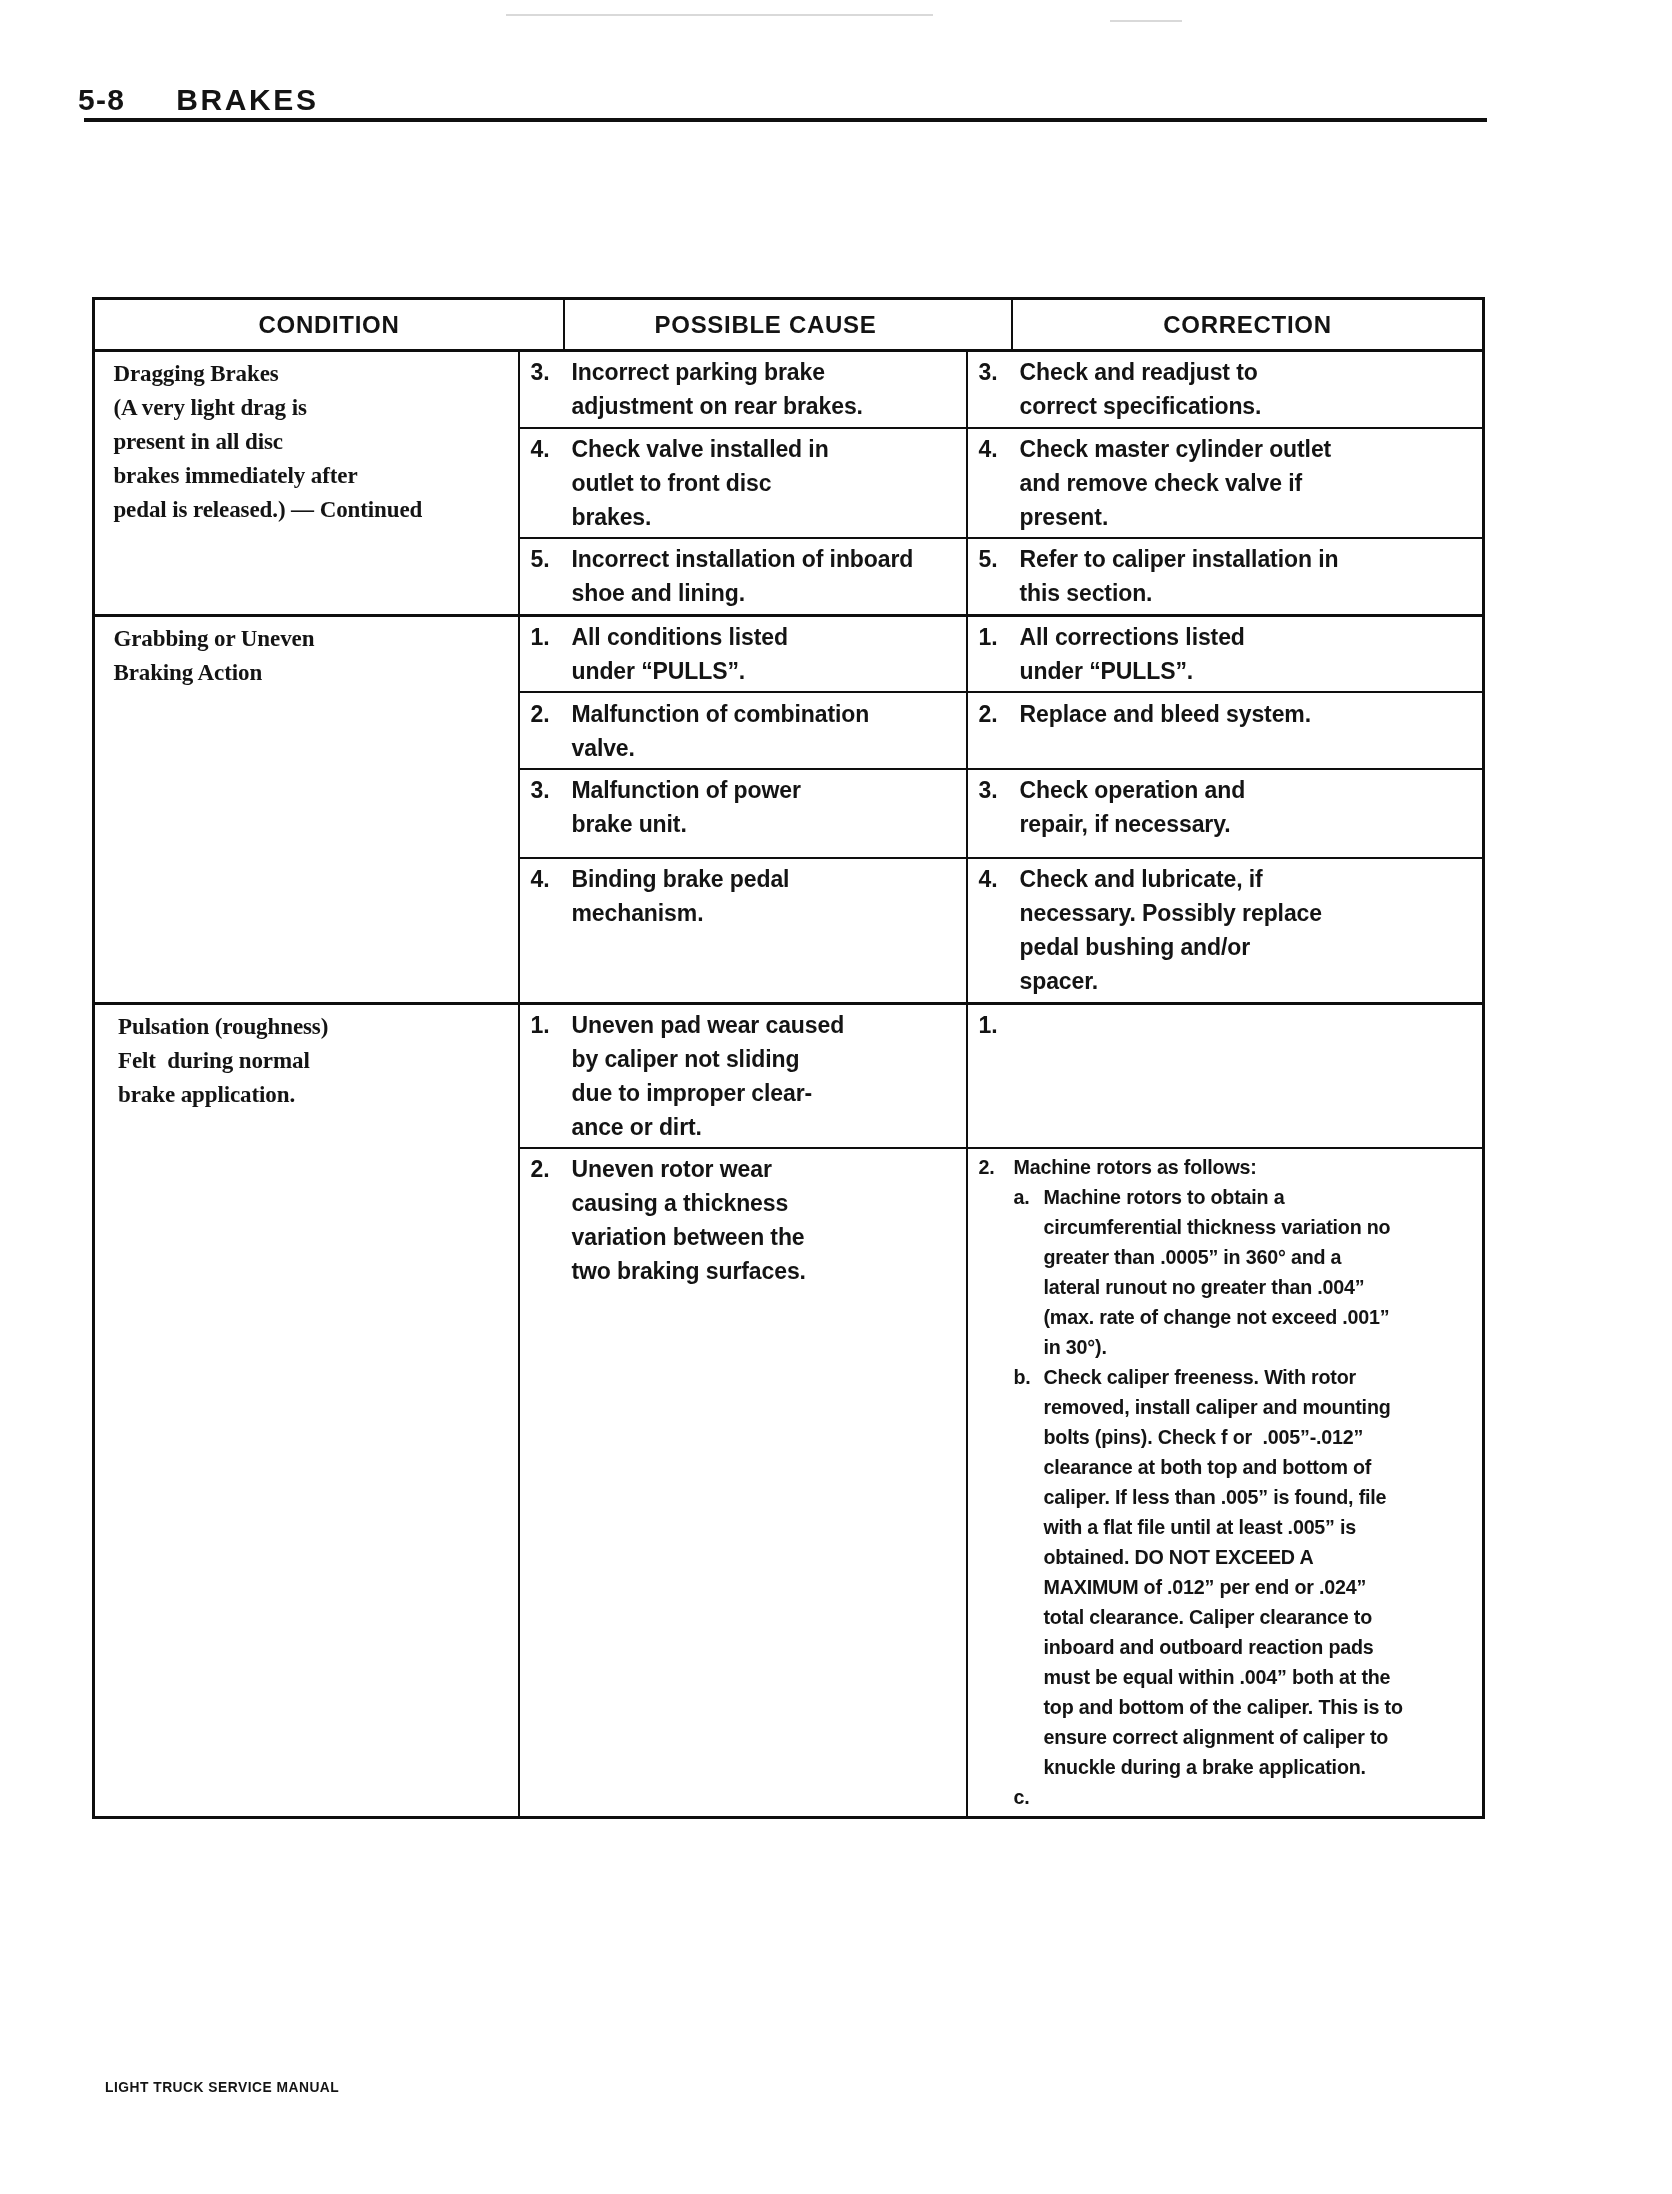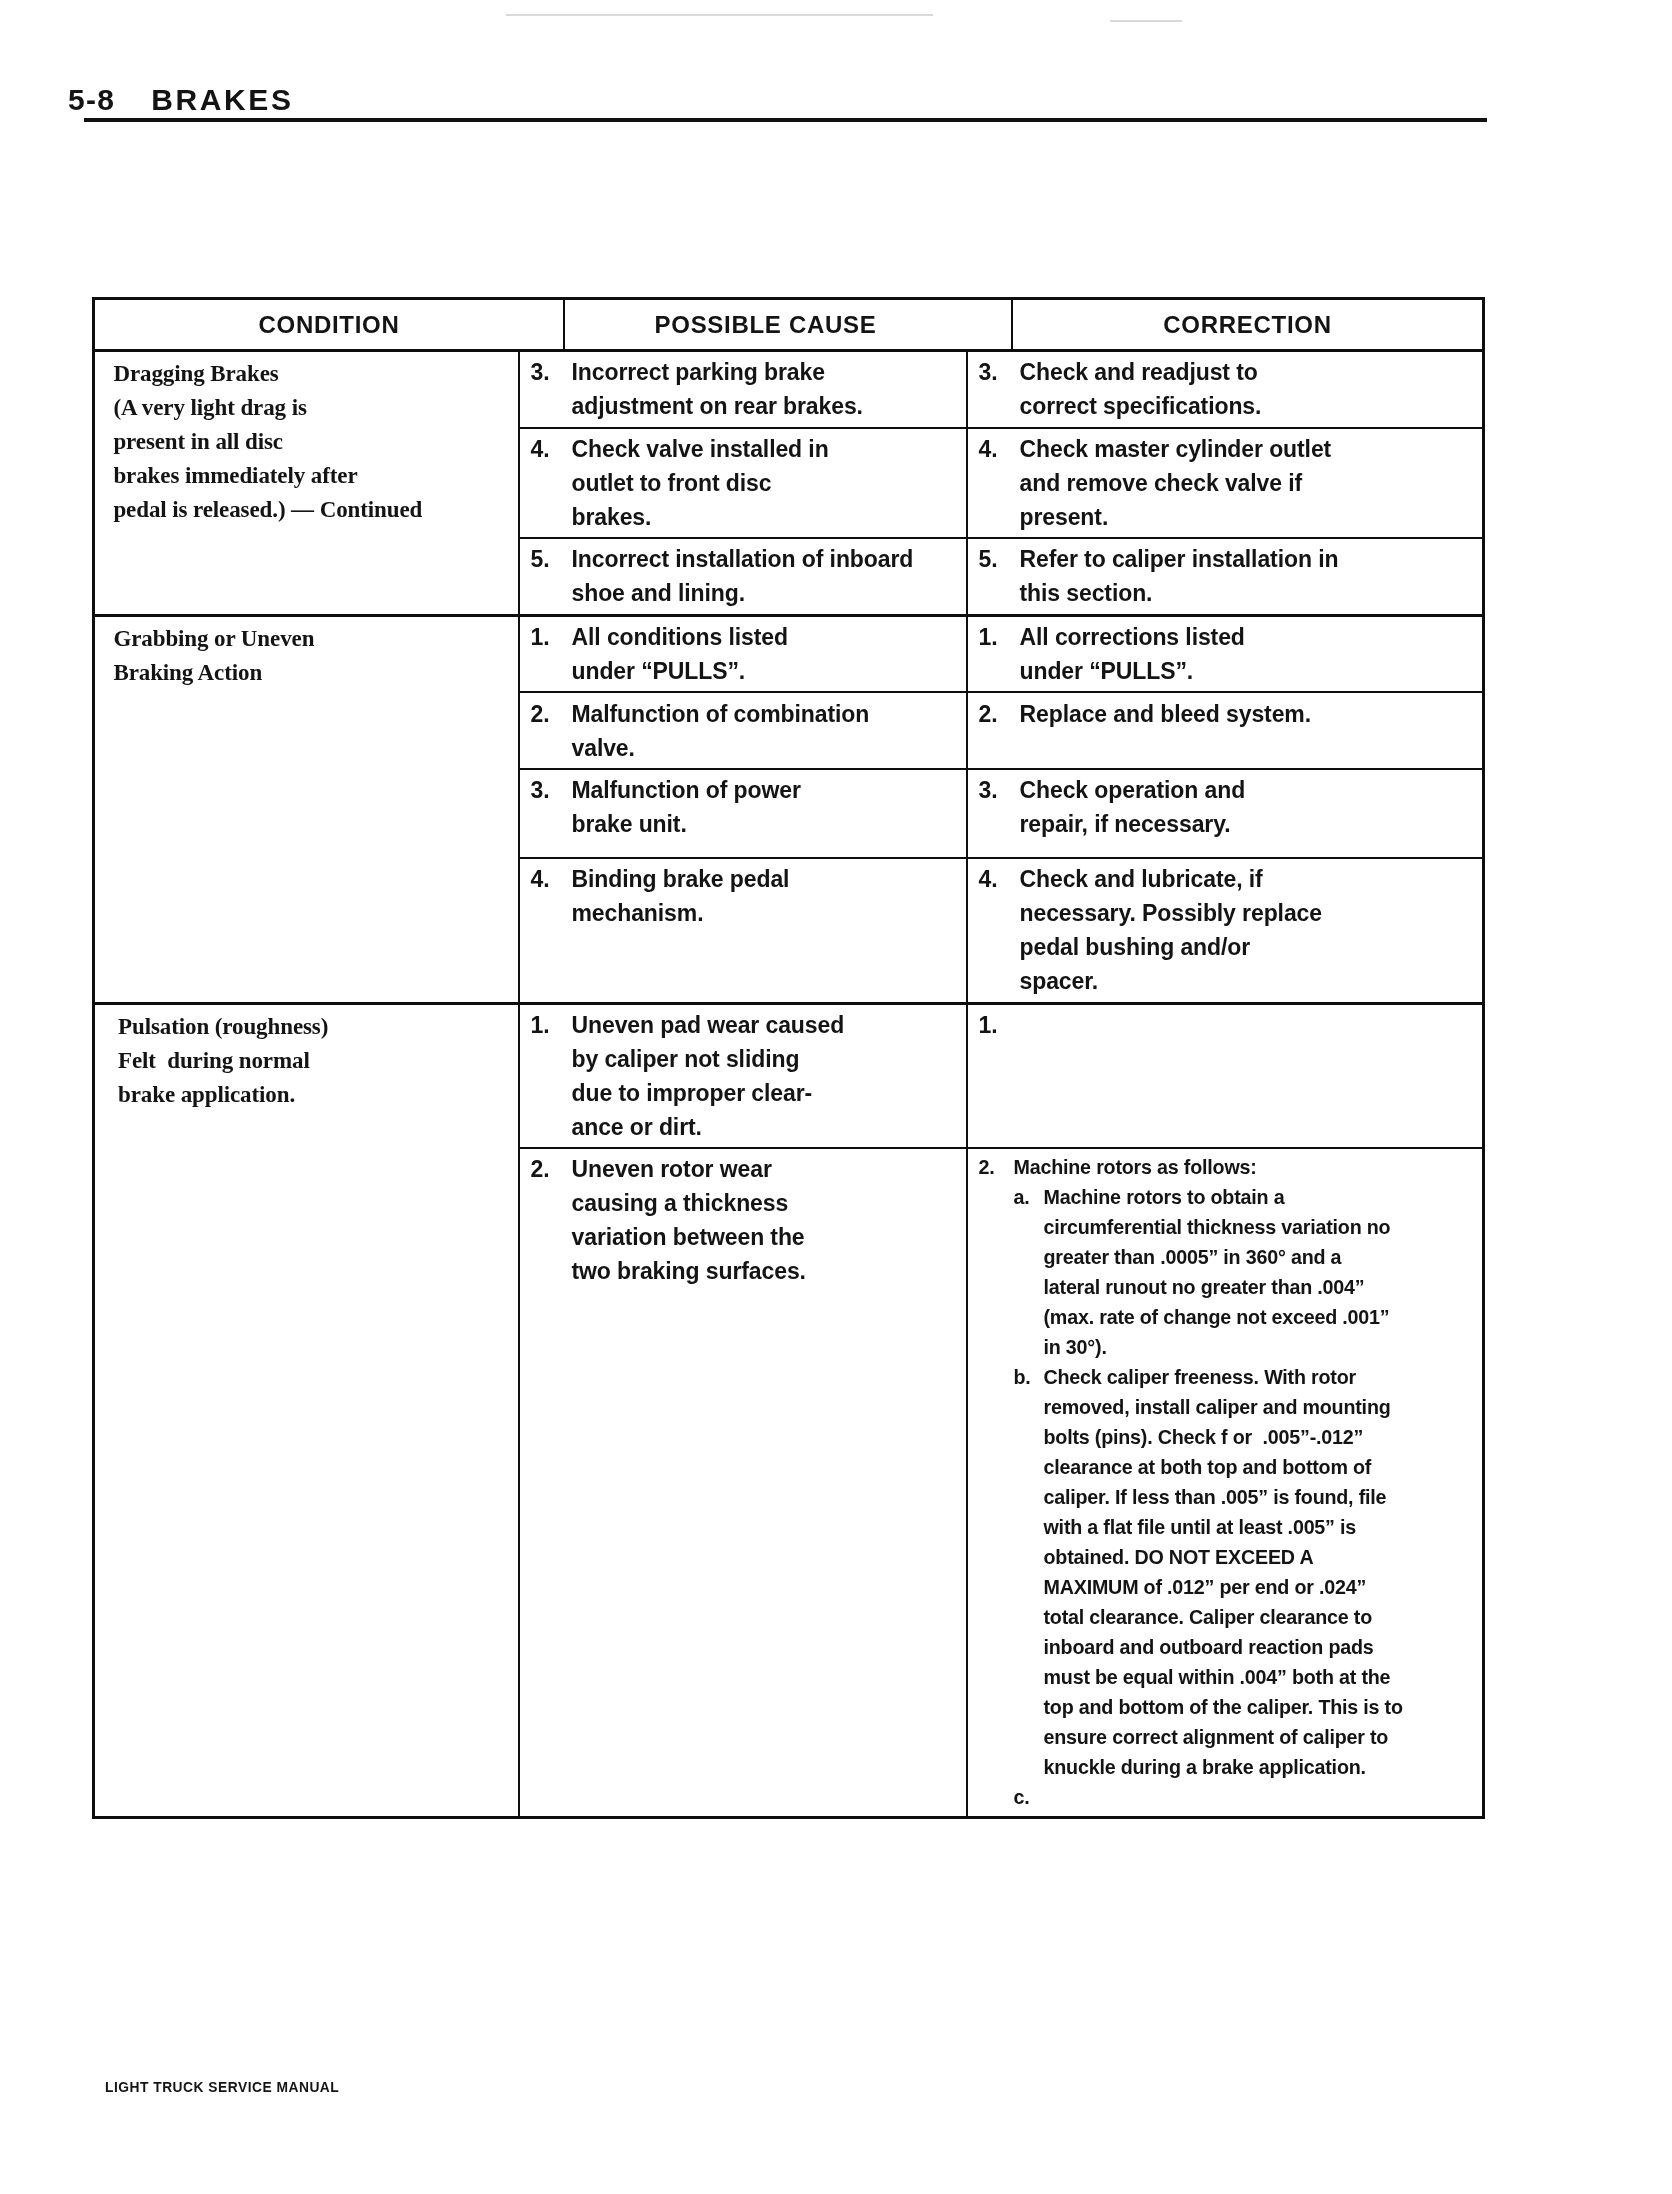--- a/index.html
+++ b/index.html
@@ -5,23 +5,23 @@
   html,body{margin:0;padding:0;background:#e8e8e8;}
   .page{
     position:relative;
     width:1672px;height:2194px;
     background:#ffffff;
     font-family:"Liberation Sans","DejaVu Sans",sans-serif;
     color:#141414;
     overflow:hidden;
   }
   
-  .pg-header{position:absolute;left:68px;top:83px;display:flex;align-items:baseline;justify-content:center;}
+  .pg-header{position:absolute;left:78px;top:83px;display:flex;align-items:baseline;justify-content:center;}
   .sec-num{font-size:30px;font-weight:700;letter-spacing:1.3px;}
-  .pg-title{font-size:30px;font-weight:700;letter-spacing:2.6px;margin-left:36px;}
+  .pg-title{font-size:30px;font-weight:700;letter-spacing:2.6px;margin-left:51px;}
   .header-rule{position:absolute;left:84px;top:118px;width:1403px;height:3.9px;background:#101010;}
   
   .artifact{position:absolute;background:#d9d9d9;height:2px;}
   .artifact.a1{left:506px;top:14.4px;width:427px;}
   .artifact.a2{left:1110px;top:19.7px;width:72px;}
   
   .dtable{
     position:absolute;left:92px;top:297px;width:1393px;
     border:3.9px solid #0e0e0e;
     box-sizing:border-box;

